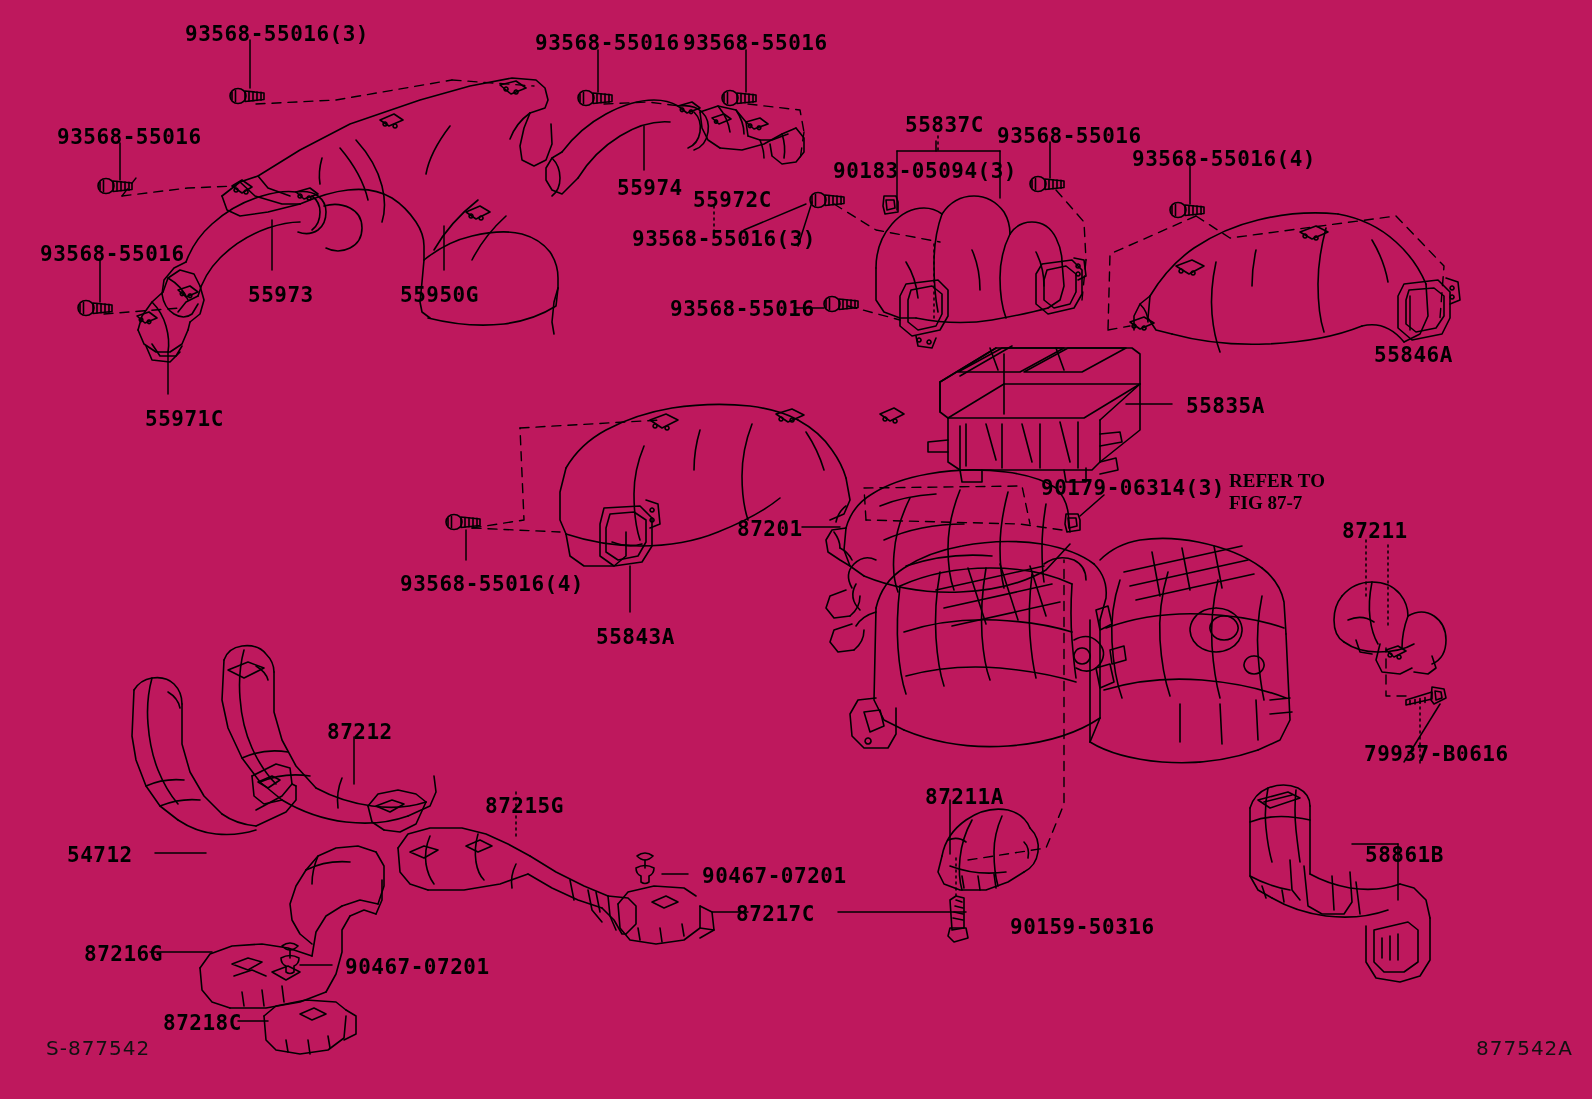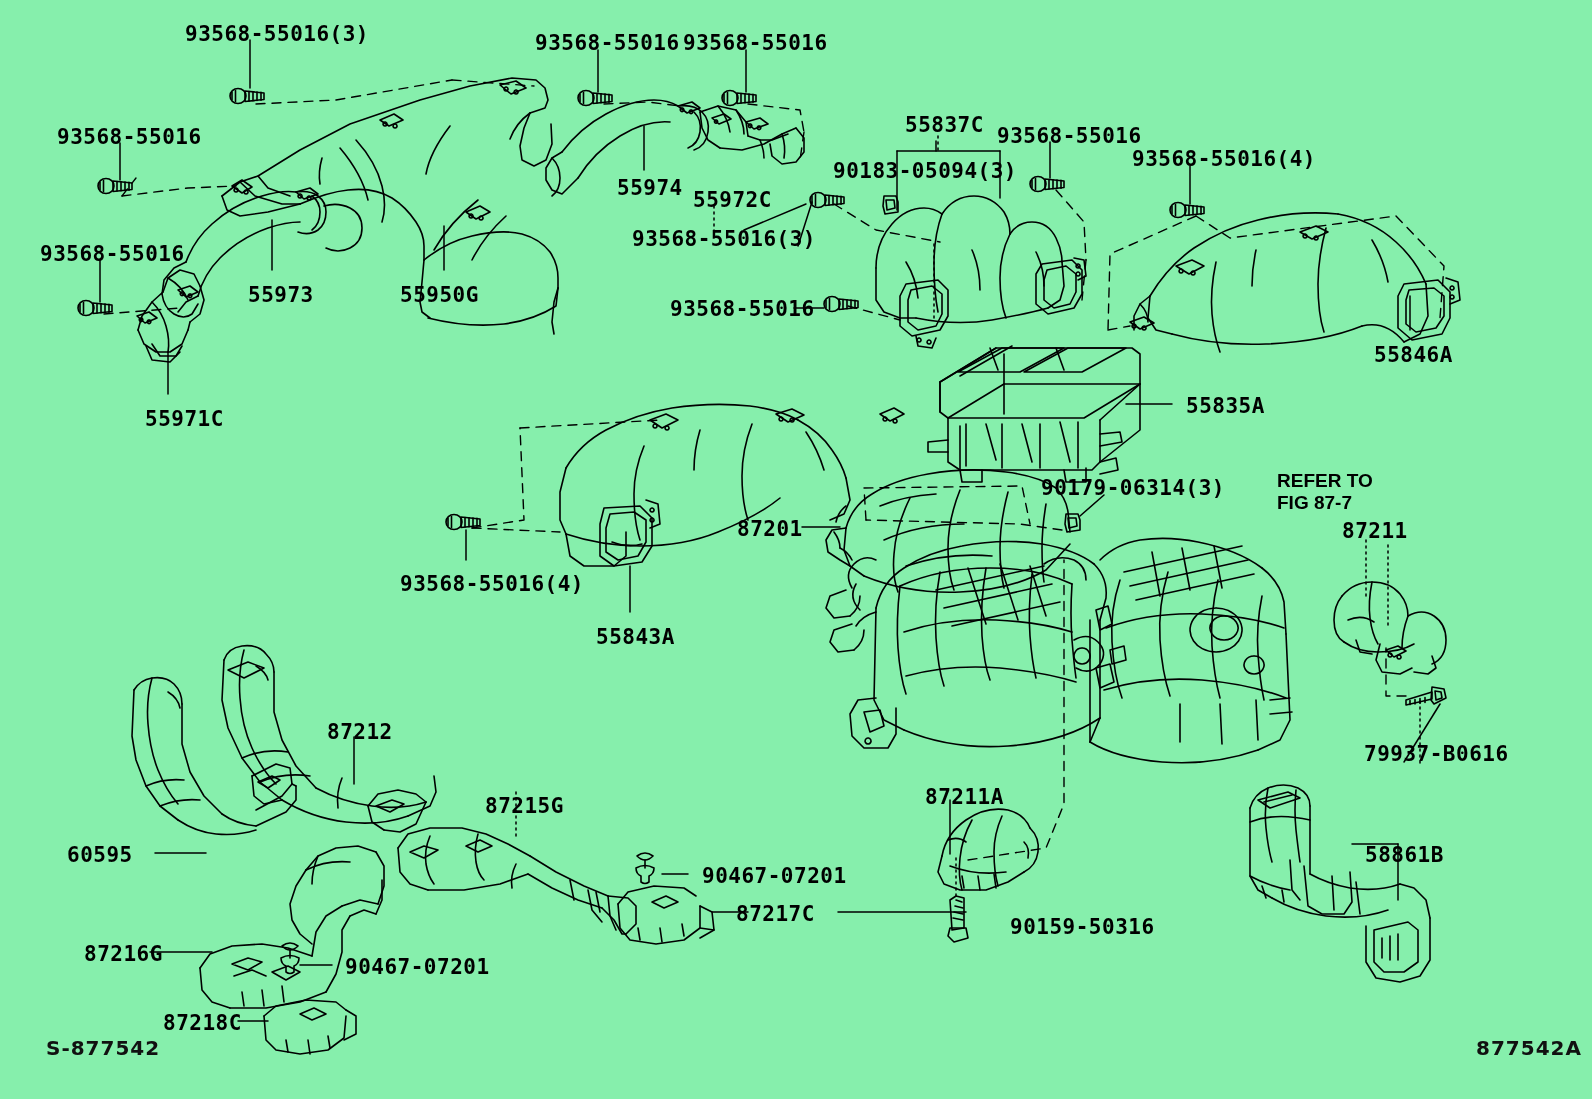--- a/index.html
+++ b/index.html
@@ -1,26 +1,26 @@
 <!DOCTYPE html>
 <html><head>
 <meta charset="utf-8">
 <style>
   html,body{margin:0;padding:0;background:#ffffff;}
   body{width:1592px;height:1099px;overflow:hidden;
        font-family:"DejaVu Sans Mono","Liberation Mono",monospace;color:#000;}
-  #sheet{position:relative;width:1592px;height:1099px;background:#86efac;}
+  #sheet{position:relative;width:1592px;height:1099px;background:#be185d;}
   svg.art{position:absolute;left:0;top:0;width:1592px;height:1099px;overflow:visible;}
   .lbl{position:absolute;white-space:nowrap;font-weight:700;font-size:21px;
        letter-spacing:.5px;line-height:1;color:#000;
        font-family:"DejaVu Sans Mono","Liberation Mono",monospace;}
-  .corner{position:absolute;font-weight:700;font-size:20px;letter-spacing:1px;
+  .corner{position:absolute;font-weight:400;font-size:20px;letter-spacing:1px;
           font-family:"DejaVu Sans","Liberation Sans",sans-serif;color:#111;}
   .refer{position:absolute;font-weight:700;font-size:19px;line-height:1.15;
-         font-family:Liberation Sans, sans-serif;margin-left:48px;}
+         font-family:Liberation Serif, serif;}
 </style>
 </head>
 <body>
 
 <div id="sheet">
 
 <svg class="art" viewBox="0 0 1592 1099" fill="none" stroke="#000" stroke-width="1.6" stroke-linecap="round" stroke-linejoin="round">
 
  <defs>
    <g id="screwA">
@@ -597,21 +597,21 @@
 <div class="lbl" style="left:1186px;top:396px">55835A</div>
 <div class="lbl" style="left:1041px;top:478px">90179-06314(3)</div>
 <div class="lbl" style="left:737px;top:519px">87201</div>
 <div class="lbl" style="left:1342px;top:521px">87211</div>
 <div class="lbl" style="left:400px;top:574px">93568-55016(4)</div>
 <div class="lbl" style="left:596px;top:627px">55843A</div>
 <div class="lbl" style="left:327px;top:722px">87212</div>
 <div class="lbl" style="left:1364px;top:744px">79937-B0616</div>
 <div class="lbl" style="left:485px;top:796px">87215G</div>
 <div class="lbl" style="left:925px;top:787px">87211A</div>
-<div class="lbl" style="left:67px;top:845px">60595</div>
+<div class="lbl" style="left:67px;top:845px">54712</div>
 <div class="lbl" style="left:702px;top:866px">90467-07201</div>
 <div class="lbl" style="left:1365px;top:845px">58861B</div>
 <div class="lbl" style="left:736px;top:904px">87217C</div>
 <div class="lbl" style="left:1010px;top:917px">90159-50316</div>
 <div class="lbl" style="left:84px;top:944px">87216G</div>
 <div class="lbl" style="left:345px;top:957px">90467-07201</div>
 <div class="lbl" style="left:163px;top:1013px">87218C</div>
 
 <div class="refer" style="left:1229px;top:470px">
   <div>REFER TO</div>

